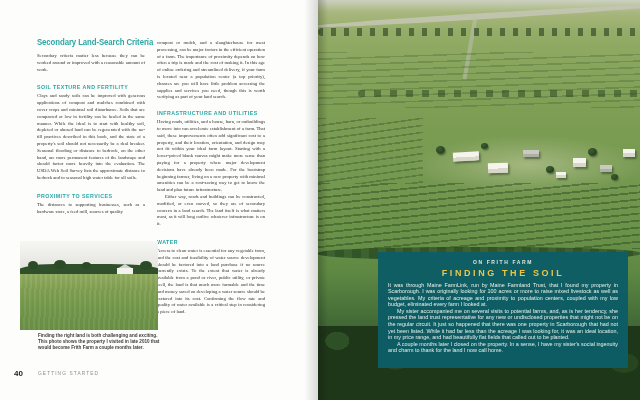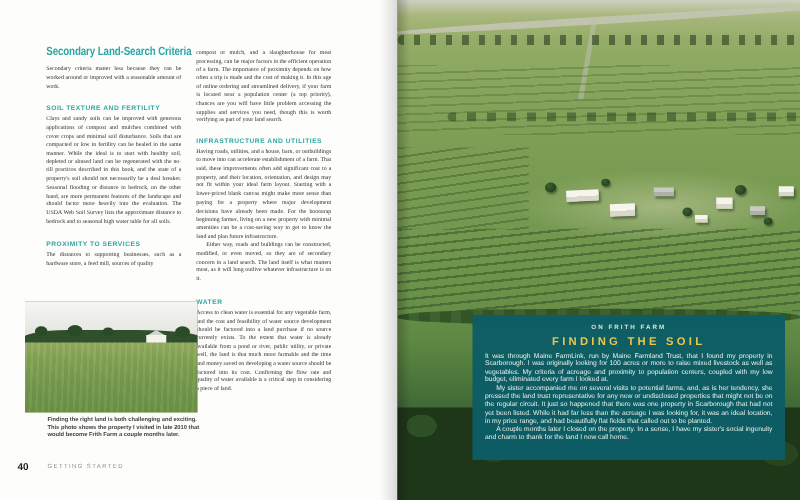--- a/index.html
+++ b/index.html
@@ -4,21 +4,21 @@
 <style>
   :root{
     --accent-teal:#2ba7a4;
     --callout-bg:#0d5d66;
     --callout-yellow:#efc94c;
     --footer-gray:#8f8f8f;
   }
   *{margin:0;padding:0;box-sizing:border-box;}
   html,body{width:640px;height:400px;overflow:hidden;background:#fff;}
   body{font-family:"Liberation Serif","DejaVu Serif",serif;}
-  .spread{position:relative;width:640px;height:400px;background:#7f1d1d;overflow:hidden;}
+  .spread{position:relative;width:640px;height:400px;background:#3b82f6;overflow:hidden;}
 
   
   .page-left{position:absolute;left:0;top:0;width:318px;height:400px;background:#fdfdfc;}
   .title{position:absolute;left:37px;top:36px;font-family:"Liberation Sans","DejaVu Sans",sans-serif;
          font-weight:bold;font-size:9.5px;color:var(--accent-teal);white-space:nowrap;
          transform:scaleX(.82);transform-origin:left top;letter-spacing:-.1px;}
   .col{position:absolute;width:108px;font-size:4.7px;line-height:6.8px;color:#2e2e2e;text-align:justify;}
   .col1{left:37px;top:53px;}
   .col2{left:157px;top:40px;}
   .col p{text-align:justify;}

